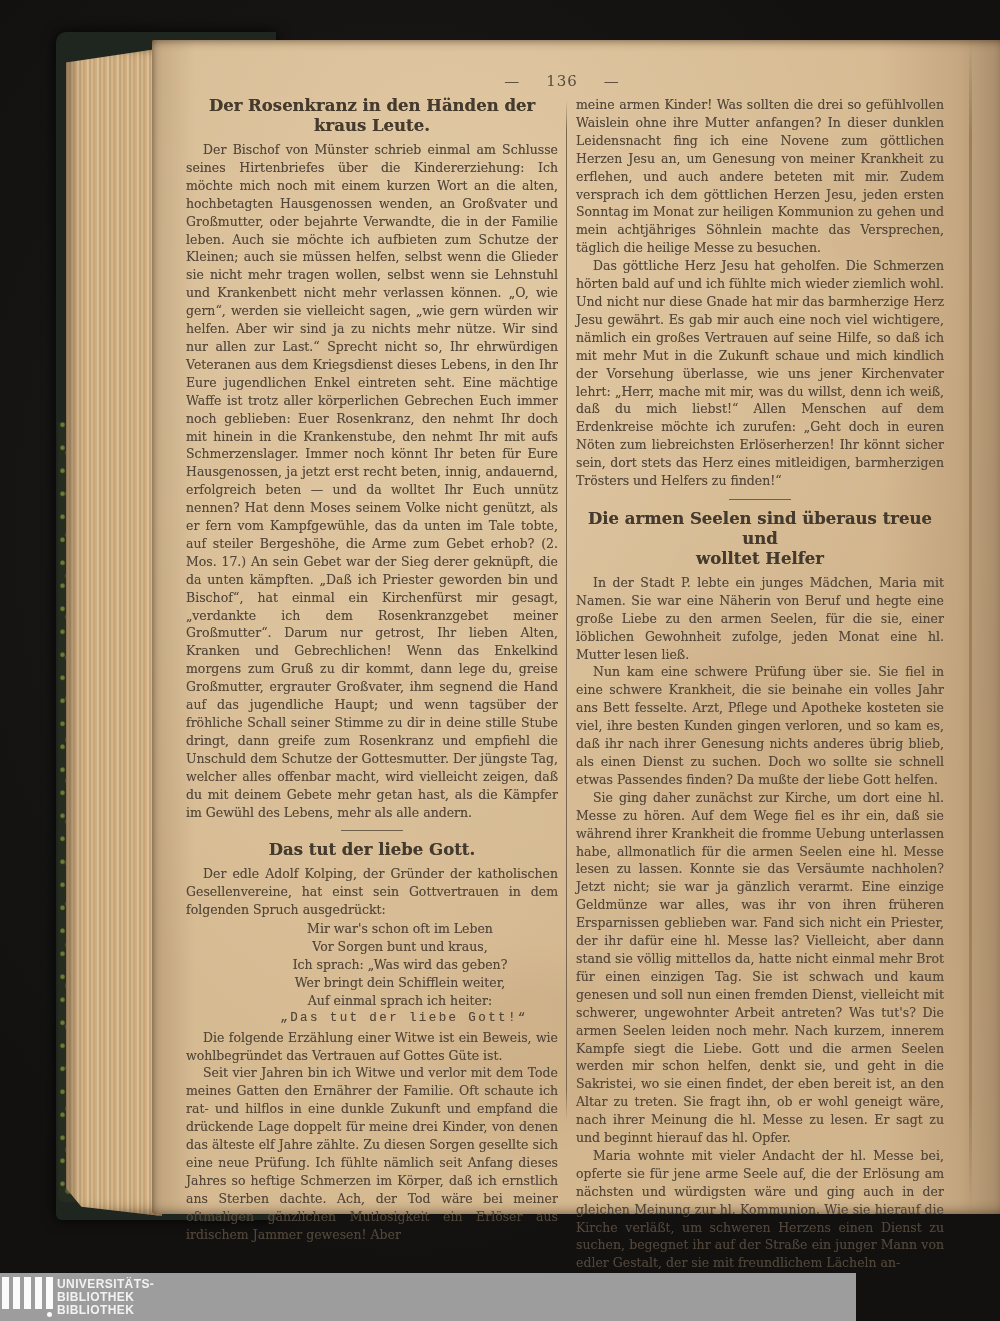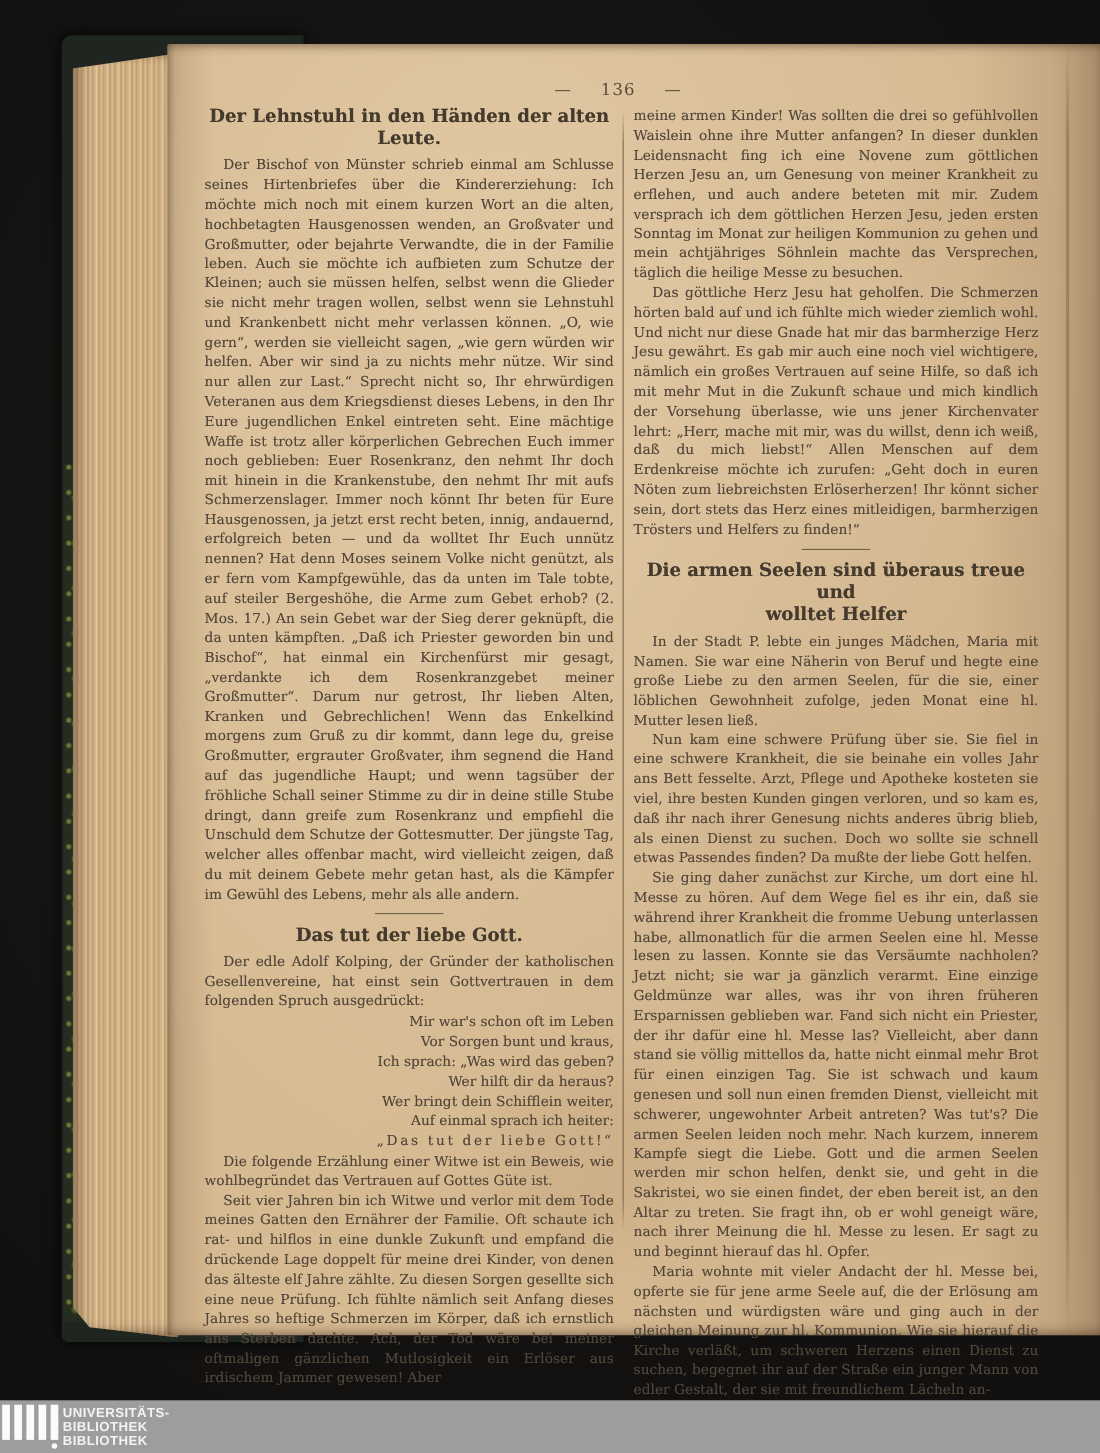--- a/index.html
+++ b/index.html
@@ -95,27 +95,27 @@
     font-size:16.5px;font-weight:bold;text-align:center;
     color:#443a2d;margin:0 0 5px 0;line-height:20px;
     text-shadow:0 0 0.6px rgba(60,48,36,0.6);
   }
   .article-title .tline{display:block;}
 
   .section-divider{
     width:62px;height:1px;background:#6f604b;margin:9px auto 9px auto;
   }
 
-  .poem{margin:1px 0 1px 56px;text-align:right;}
+  .poem{margin:1px 0 1px 56px;text-align:center;}
   .poem .poem-line{text-indent:0;}
-  .poem .poem-line.spaced{letter-spacing:2.4px;margin-left:8px;}
+  .poem .poem-line.spaced{letter-spacing:2.4px;margin-left:8px;font-family:Liberation Mono, monospace;}
 
   
   .footer-bar{
-    position:absolute;left:0;bottom:0;width:1000px;height:48px;
+    position:absolute;left:0;bottom:0;width:856px;height:48px;
     background:#9d9d9d;
   }
   .logo-bars{position:absolute;left:2px;top:4px;display:flex;gap:4px;height:40px;}
   .logo-bar{width:7px;height:32px;background:#fbfbfb;}
   .logo-bar.last{position:relative;}
   .logo-bar.last::after{
     content:'';position:absolute;left:1px;bottom:-8px;width:5px;height:5px;
     border-radius:50%;background:#fbfbfb;
   }
   .logo-text{
@@ -142,33 +142,32 @@
 
     <div class="page-number">
       <span>—</span>
       <span>136</span>
       <span>—</span>
     </div>
 
     <div class="column-rule"></div>
 
     <div class="col col-left">
-      <h2 class="article-title">Der Lehnstuhl in den Händen der alten Leute.</h2>
+      <h2 class="article-title">Der Rosenkranz in den Händen der kraus Leute.</h2>
       <p>Der Bischof von Münster schrieb einmal am Schlusse seines Hirtenbriefes über die Kindererziehung: Ich möchte mich noch mit einem kurzen Wort an die alten, hochbetagten Hausgenossen wenden, an Großvater und Großmutter, oder bejahrte Verwandte, die in der Familie leben. Auch sie möchte ich aufbieten zum Schutze der Kleinen; auch sie müssen helfen, selbst wenn die Glieder sie nicht mehr tragen wollen, selbst wenn sie Lehnstuhl und Krankenbett nicht mehr verlassen können. „O, wie gern“, werden sie vielleicht sagen, „wie gern würden wir helfen. Aber wir sind ja zu nichts mehr nütze. Wir sind nur allen zur Last.“ Sprecht nicht so, Ihr ehrwürdigen Veteranen aus dem Kriegsdienst dieses Lebens, in den Ihr Eure jugendlichen Enkel eintreten seht. Eine mächtige Waffe ist trotz aller körperlichen Gebrechen Euch immer noch geblieben: Euer Rosenkranz, den nehmt Ihr doch mit hinein in die Krankenstube, den nehmt Ihr mit aufs Schmerzenslager. Immer noch könnt Ihr beten für Eure Hausgenossen, ja jetzt erst recht beten, innig, andauernd, erfolgreich beten — und da wolltet Ihr Euch unnütz nennen? Hat denn Moses seinem Volke nicht genützt, als er fern vom Kampfgewühle, das da unten im Tale tobte, auf steiler Bergeshöhe, die Arme zum Gebet erhob? (2. Mos. 17.) An sein Gebet war der Sieg derer geknüpft, die da unten kämpften. „Daß ich Priester geworden bin und Bischof“, hat einmal ein Kirchenfürst mir gesagt, „verdankte ich dem Rosenkranzgebet meiner Großmutter“. Darum nur getrost, Ihr lieben Alten, Kranken und Gebrechlichen! Wenn das Enkelkind morgens zum Gruß zu dir kommt, dann lege du, greise Großmutter, ergrauter Großvater, ihm segnend die Hand auf das jugendliche Haupt; und wenn tagsüber der fröhliche Schall seiner Stimme zu dir in deine stille Stube dringt, dann greife zum Rosenkranz und empfiehl die Unschuld dem Schutze der Gottesmutter. Der jüngste Tag, welcher alles offenbar macht, wird vielleicht zeigen, daß du mit deinem Gebete mehr getan hast, als die Kämpfer im Gewühl des Lebens, mehr als alle andern.</p>
 
       <div class="section-divider"></div>
 
       <h2 class="article-title">Das tut der liebe Gott.</h2>
       <p>Der edle Adolf Kolping, der Gründer der katholischen Gesellenvereine, hat einst sein Gottvertrauen in dem folgenden Spruch ausgedrückt:</p>
 
       <div class="poem">
         <div class="poem-line">Mir war's schon oft im Leben</div>
         <div class="poem-line">Vor Sorgen bunt und kraus,</div>
         <div class="poem-line">Ich sprach: „Was wird das geben?</div>
-        <div class="poem-line">Wer hilft dir da heraus?</div>
         <div class="poem-line">Wer bringt dein Schifflein weiter,</div>
         <div class="poem-line">Auf einmal sprach ich heiter:</div>
         <div class="poem-line spaced">„Das tut der liebe Gott!“</div>
       </div>
 
       <p>Die folgende Erzählung einer Witwe ist ein Beweis, wie wohlbegründet das Vertrauen auf Gottes Güte ist.</p>
       <p>Seit vier Jahren bin ich Witwe und verlor mit dem Tode meines Gatten den Ernährer der Familie. Oft schaute ich rat- und hilflos in eine dunkle Zukunft und empfand die drückende Lage doppelt für meine drei Kinder, von denen das älteste elf Jahre zählte. Zu diesen Sorgen gesellte sich eine neue Prüfung. Ich fühlte nämlich seit Anfang dieses Jahres so heftige Schmerzen im Körper, daß ich ernstlich ans Sterben dachte. Ach, der Tod wäre bei meiner oftmaligen gänzlichen Mutlosigkeit ein Erlöser aus irdischem Jammer gewesen! Aber</p>
     </div>
 
     <div class="col col-right">

